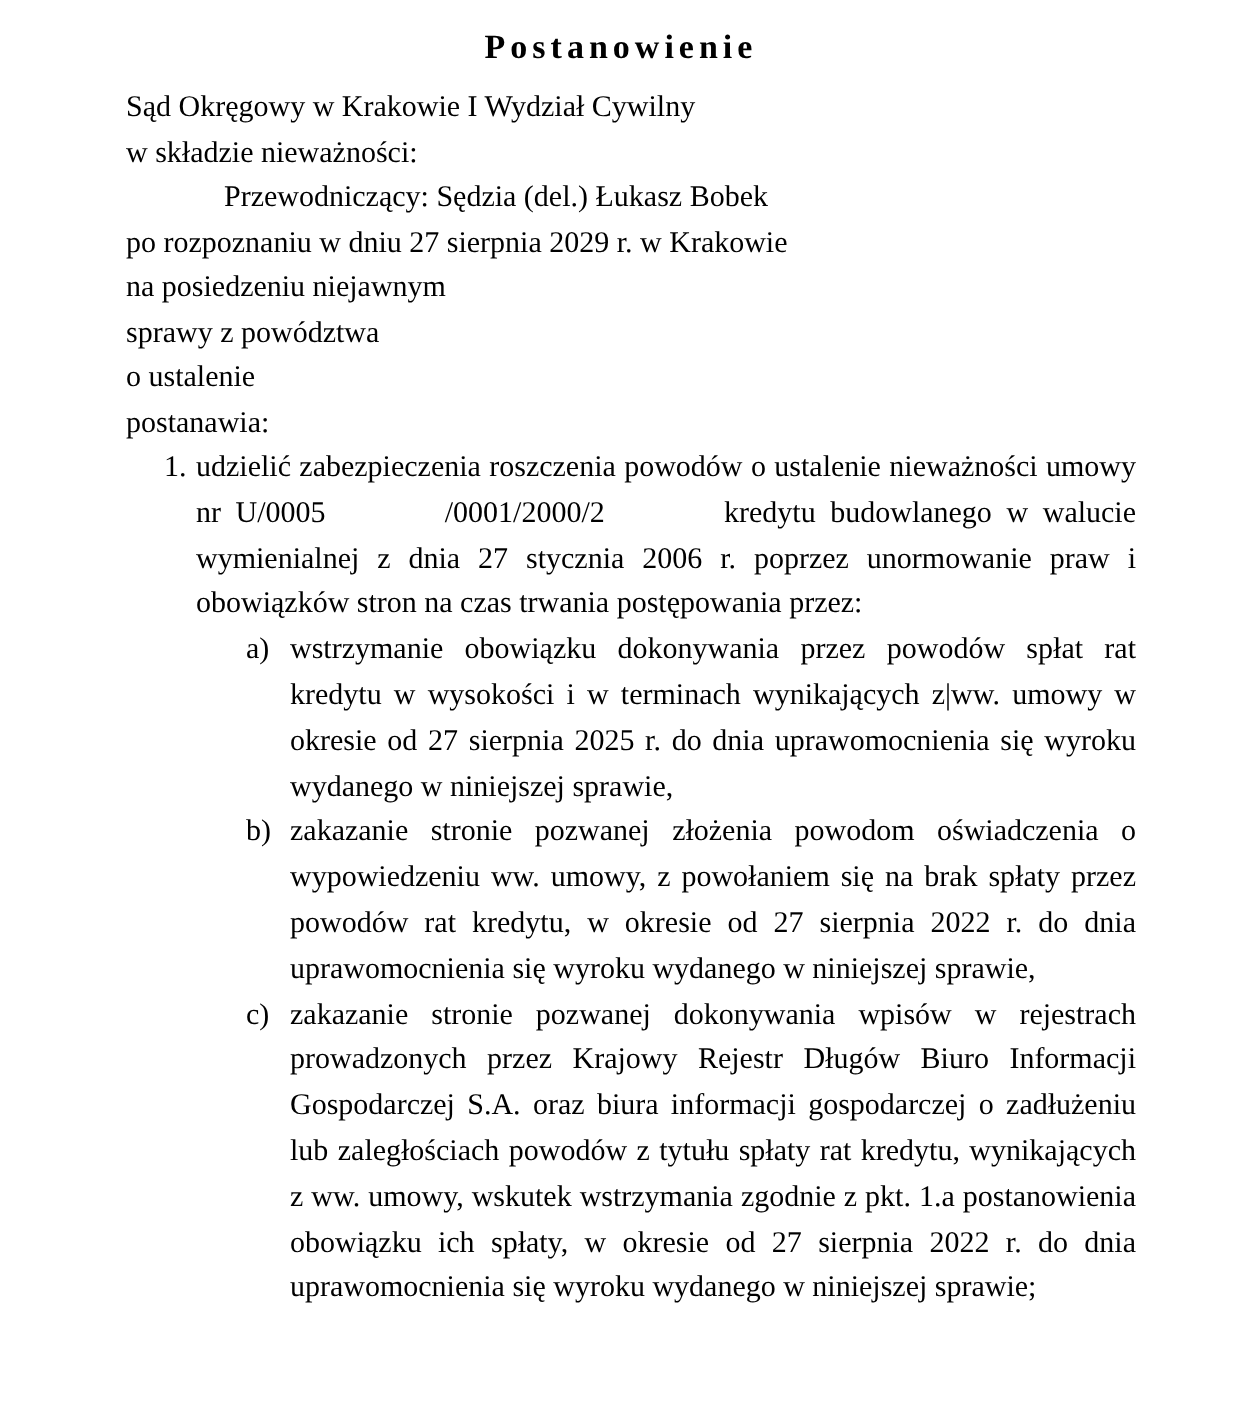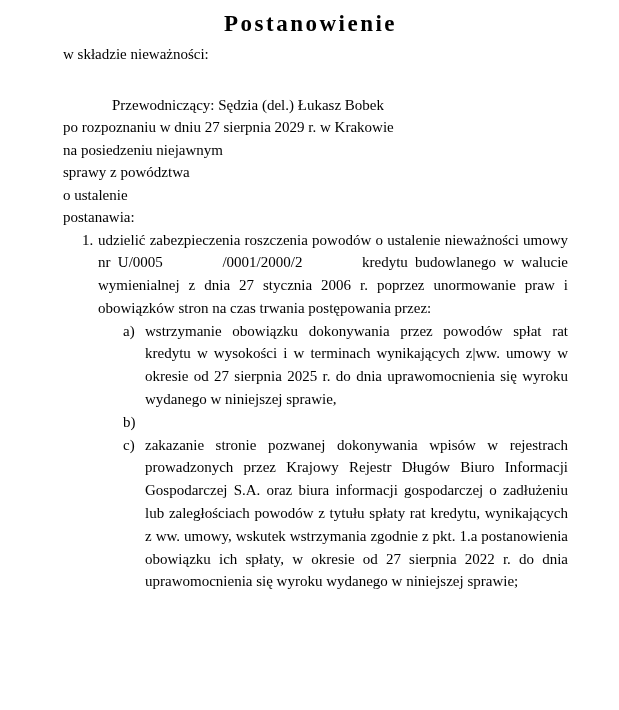--- a/index.html
+++ b/index.html
@@ -13,51 +13,52 @@
     font-family: "Liberation Serif", "DejaVu Serif", serif;
     font-size: 15px;
     padding: 12px 51px 0 63px;
     overflow: hidden;
   }
   .title {
     position: relative;
     left: -5px;
     text-align: center;
     font-weight: bold;
-    font-size: 23px;
+    font-size: 17px;
     letter-spacing: 2.5px;
     line-height: 24px;
   }
   .date-line {
     text-align: right;
     margin-top: 12px;
     padding-right: 11px;
     line-height: 22.5px;
   }
   .preamble { margin-top: 7px; }
   .line { line-height: 22.5px; }
-  .line.indented { padding-left: 49px; margin-top: 28px; }
+  .line.indented { padding-left: 49px; }
   .bold { font-weight: normal; }
   .li { display: flex; line-height: 22.8px; }
   .li.level1 { padding-left: 19px; }
   .li.level1 > .marker { flex: 0 0 16px; }
   .li.level2 { padding-left: 60px; }
   .li.level2 > .marker { flex: 0 0 22px; }
   .li .body { flex: 1; text-align: justify; }
   .gap { display: inline-block; width: 45px; }
 </style>
 </head>
 <body>
 
 <div class="page">
 
   <div class="title">Postanowienie</div>
 
 
   <div class="preamble">
+    <div class="line">Sąd Okręgowy w Krakowie I Wydział Cywilny</div>
     <div class="line">w składzie nieważności:</div>
     <div class="line indented">Przewodniczący: Sędzia (del.) Łukasz Bobek</div>
     <div class="line">po rozpoznaniu w dniu 27 sierpnia 2029 r. w Krakowie</div>
     <div class="line">na posiedzeniu niejawnym</div>
     <div class="line">sprawy z powództwa</div>
     <div class="line">o ustalenie</div>
     <div class="line bold">postanawia:</div>
   </div>
 
   <div class="olist">
@@ -74,20 +75,21 @@
       </div>
     </div>
 
     <div class="li level2">
       <span class="marker">a)</span>
       <div class="body">wstrzymanie obowiązku dokonywania przez powodów spłat rat kredytu w wysokości i w terminach wynikających z|ww. umowy w okresie od 27 sierpnia 2025 r. do dnia uprawomocnienia się wyroku wydanego w niniejszej sprawie,</div>
     </div>
 
     <div class="li level2">
       <span class="marker">b)</span>
+      <div class="body">zakazanie stronie pozwanej złożenia powodom oświadczenia o wypowiedzeniu ww. umowy, z powołaniem się na brak spłaty przez powodów rat kredytu, w okresie od 27 sierpnia 2022 r. do dnia uprawomocnienia się wyroku wydanego w niniejszej sprawie,</div>
     </div>
 
     <div class="li level2">
       <span class="marker">c)</span>
       <div class="body">zakazanie stronie pozwanej dokonywania wpisów w rejestrach prowadzonych przez Krajowy Rejestr Długów Biuro Informacji Gospodarczej S.A. oraz biura informacji gospodarczej o zadłużeniu lub zaległościach powodów z tytułu spłaty rat kredytu, wynikających z ww. umowy, wskutek wstrzymania zgodnie z pkt. 1.a postanowienia obowiązku ich spłaty, w okresie od 27 sierpnia 2022 r. do dnia uprawomocnienia się wyroku wydanego w niniejszej sprawie;</div>
     </div>
 
   </div>
 
 </div>

